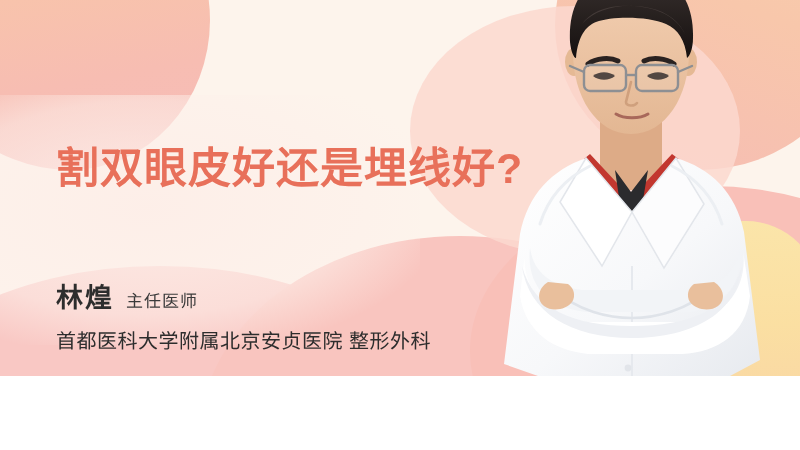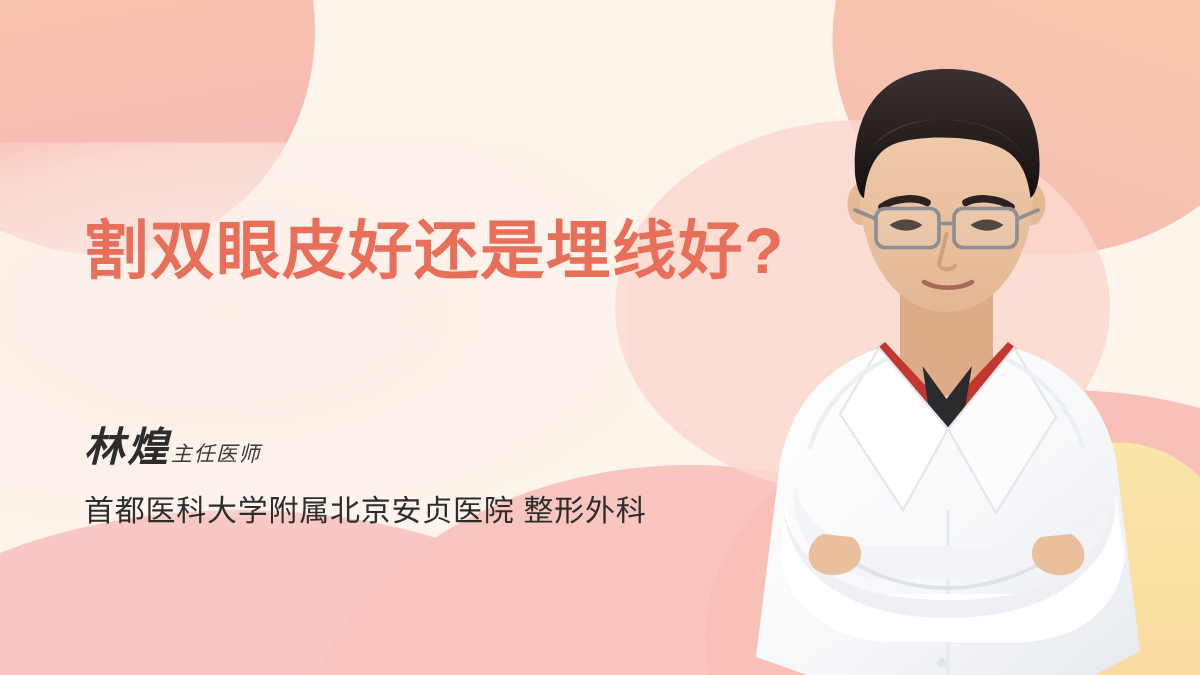--- a/index.html
+++ b/index.html
@@ -4,21 +4,21 @@
 <title>Medical Video Thumbnail</title>
 <style>
   html, body {
     margin: 0;
     padding: 0;
     background: #ffffff;
   }
   #card {
     position: relative;
     width: 800px;
-    height: 450px;
+    height: 376px;
     overflow: hidden;
     background: #fdf4ec;
     font-family: "Liberation Sans", "DejaVu Sans", sans-serif;
     user-select: none;
   }
 
   
   .blob { position: absolute; pointer-events: none; }
 
   #blob-top-left {
@@ -101,31 +101,31 @@
   }
   #doctor-info {
     position: absolute;
     left: 56px;
     top: 283px;
     line-height: 1.15;
   }
   #name-row {
     display: flex;
     align-items: baseline;
+    gap: 12px;
     white-space: nowrap;
-    font-style: italic;
   }
   #doctor-name {
     font-size: 27px;
     font-weight: 700;
     color: #2d2d2d;
     letter-spacing: 2px;
   }
   #doctor-title {
-    font-size: 14px;
+    font-size: 17px;
     font-weight: 400;
     color: #3a3a3a;
     letter-spacing: 1px;
   }
   #doctor-affiliation {
     margin-top: 16px;
     font-size: 20px;
     font-weight: 400;
     color: #2d2d2d;
     letter-spacing: .5px;

